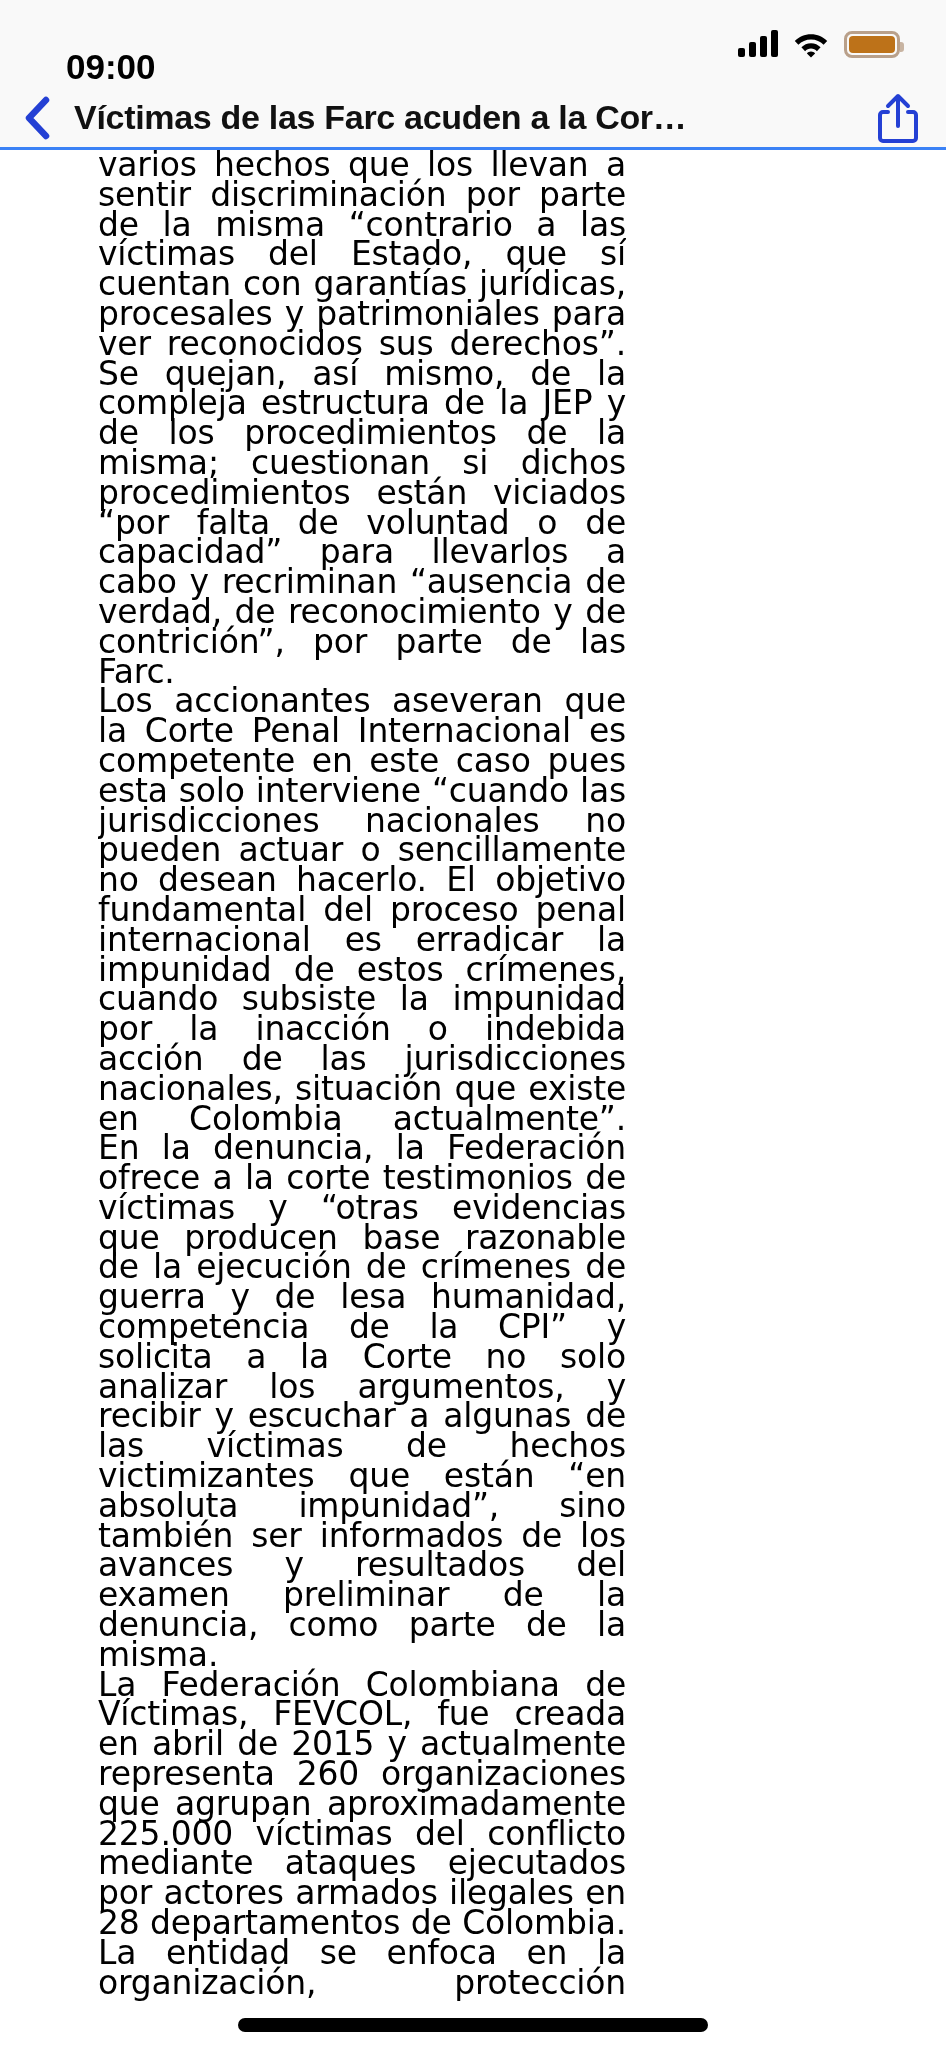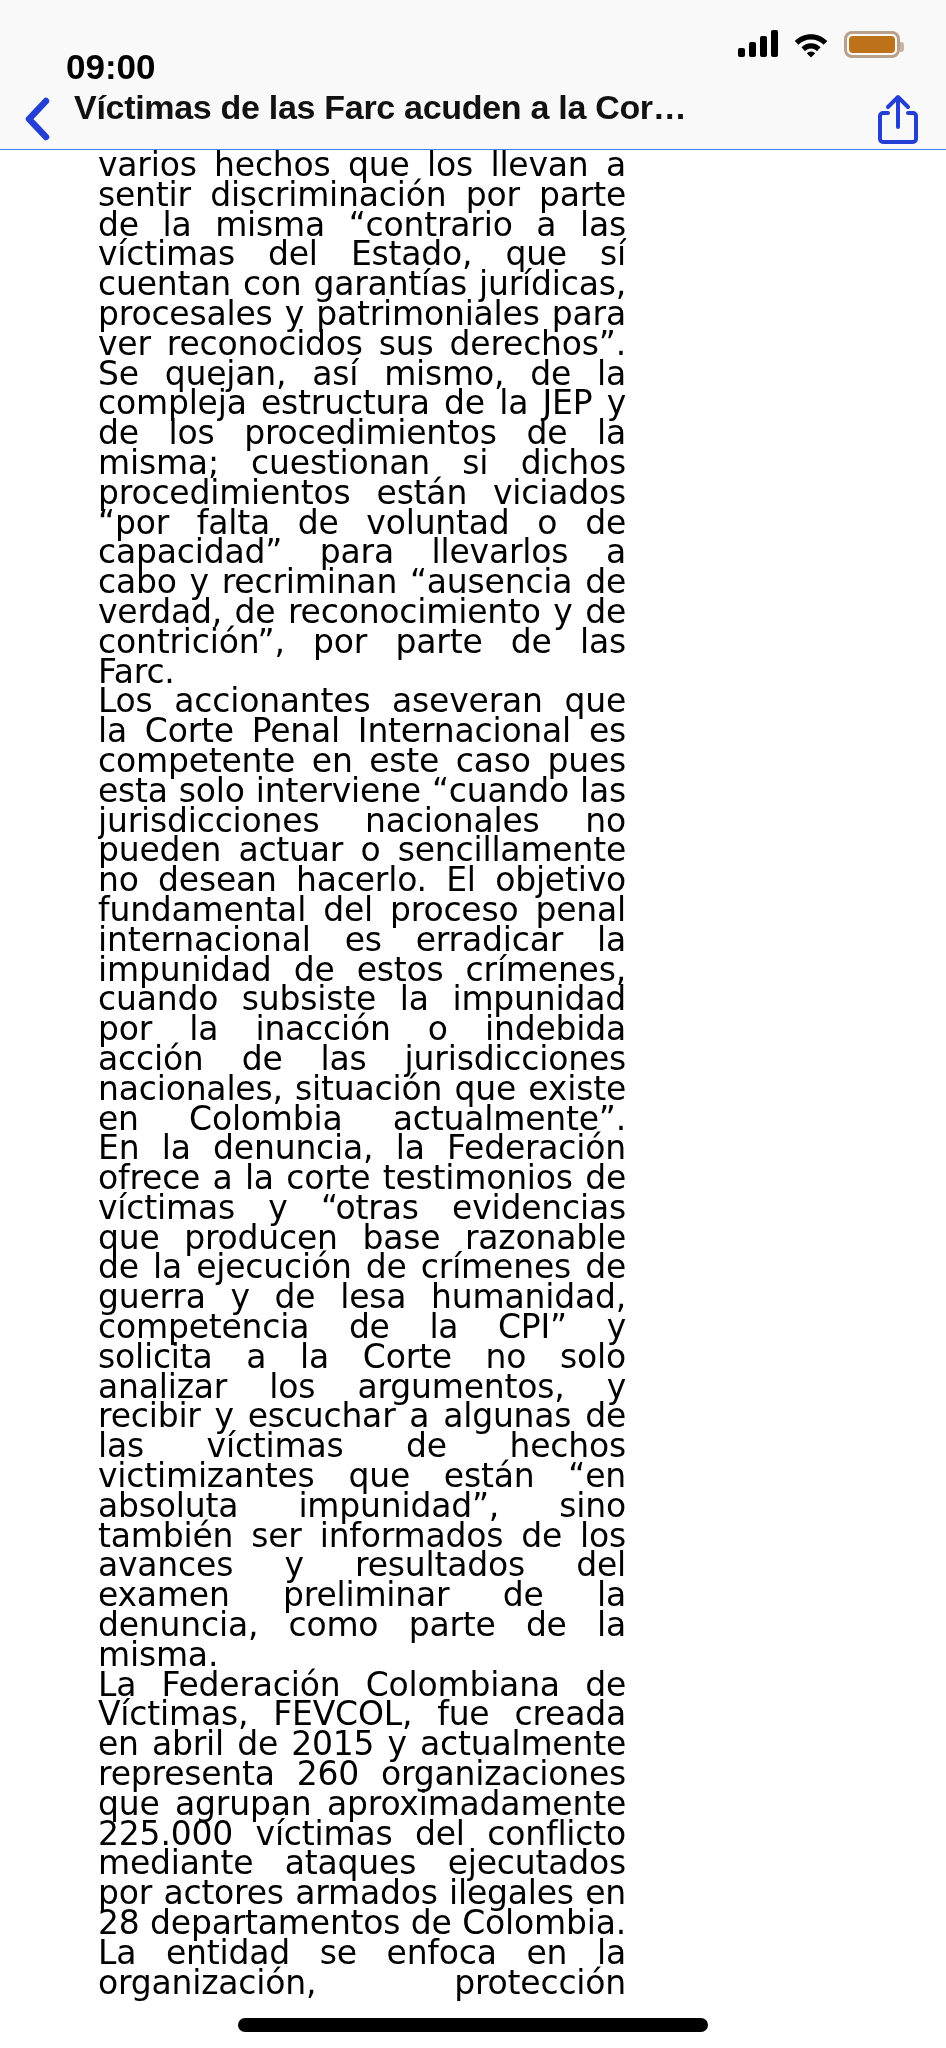--- a/index.html
+++ b/index.html
@@ -90,24 +90,24 @@
     border-radius: 4px;
   }
 
   
   .nav-bar {
     position: absolute;
     top: 88px; left: 0;
     width: 946px;
     height: 62px;
     background: #f9f9f9;
-    border-bottom: 1px solid #3b82f6;
+    border-bottom: 3px solid #3b82f6;
     box-sizing: border-box;
     display: flex;
-    align-items: flex-start;
+    align-items: center;
   }
   .back-btn {
     width: 74px;
     height: 62px;
     display: flex;
     align-items: center;
     justify-content: center;
     cursor: pointer;
   }
   .back-chevron { display:block; }

